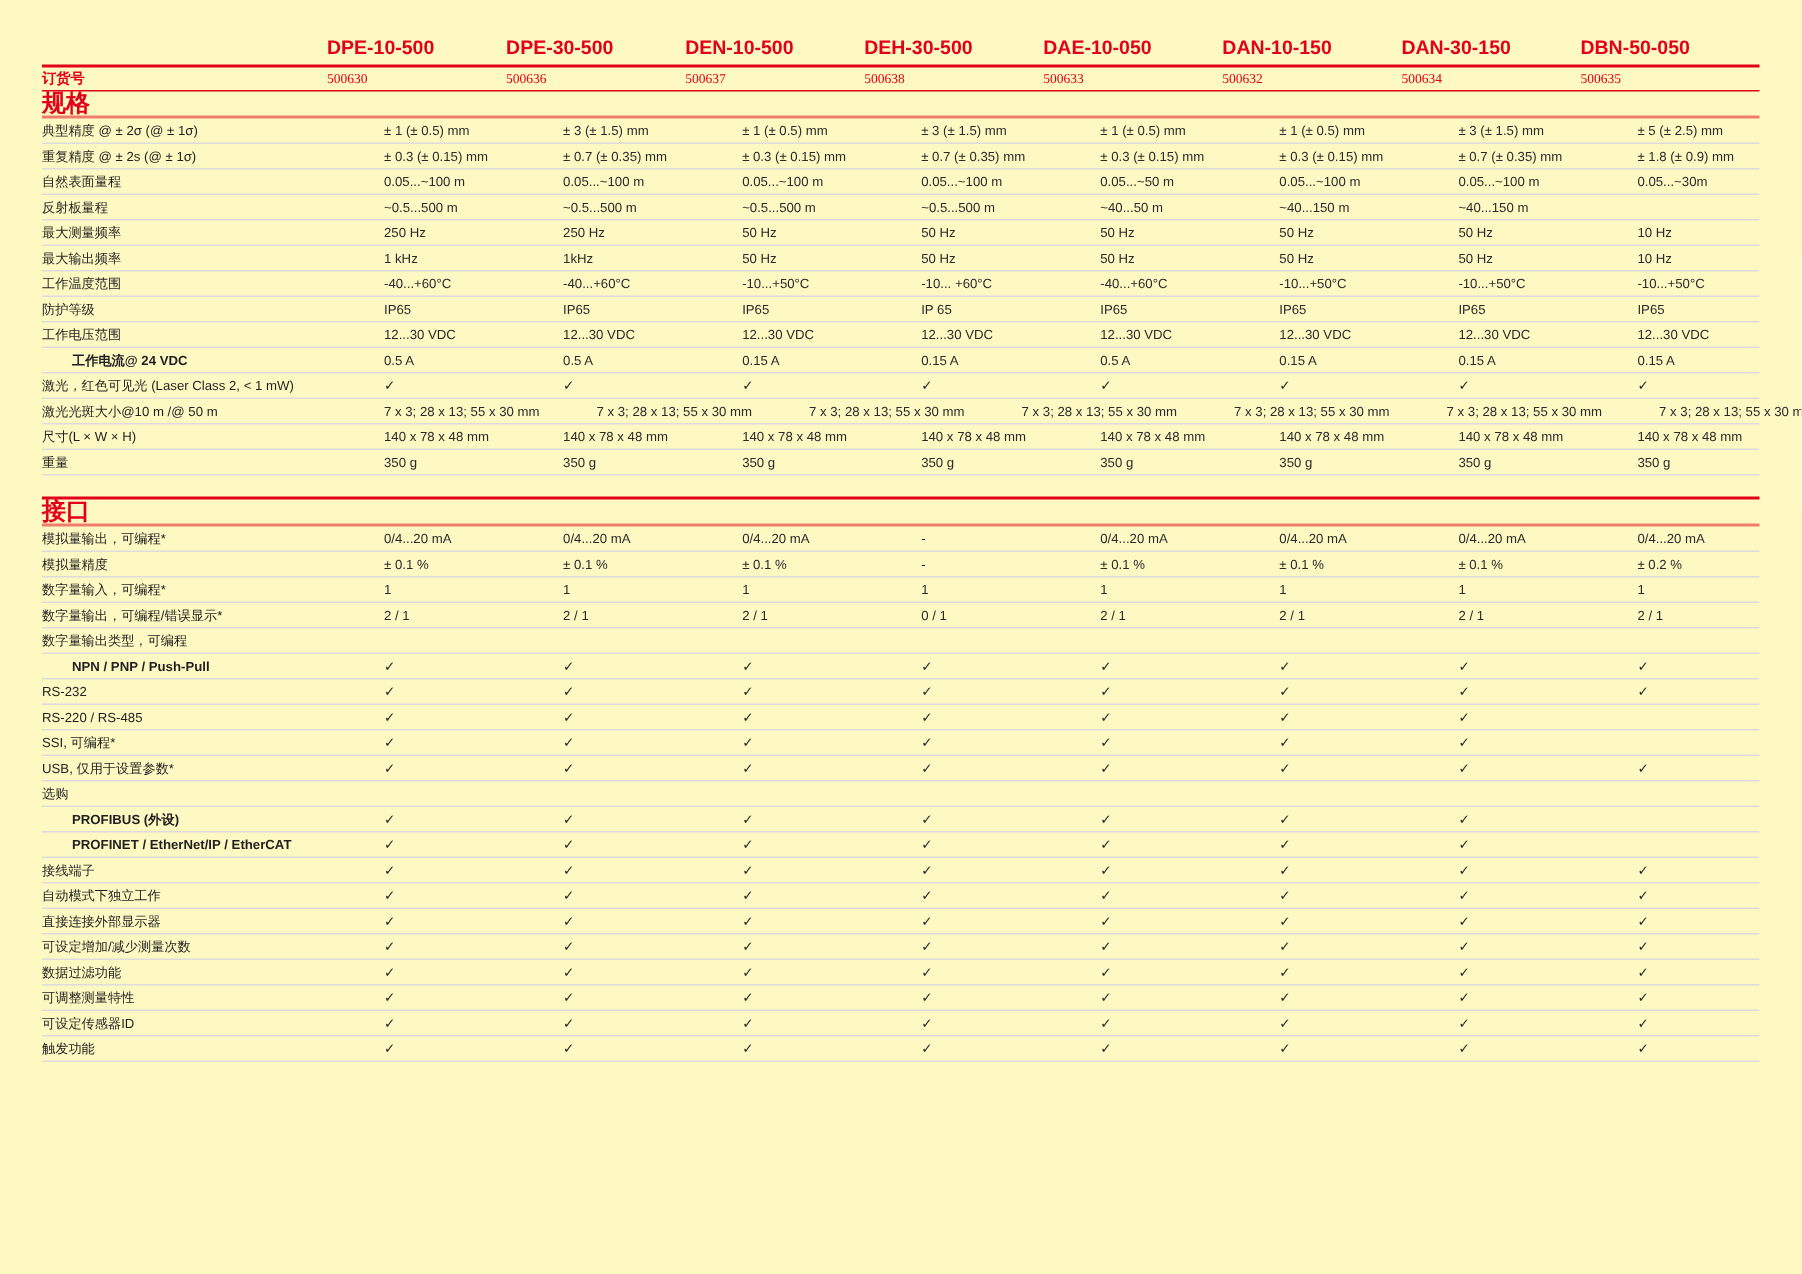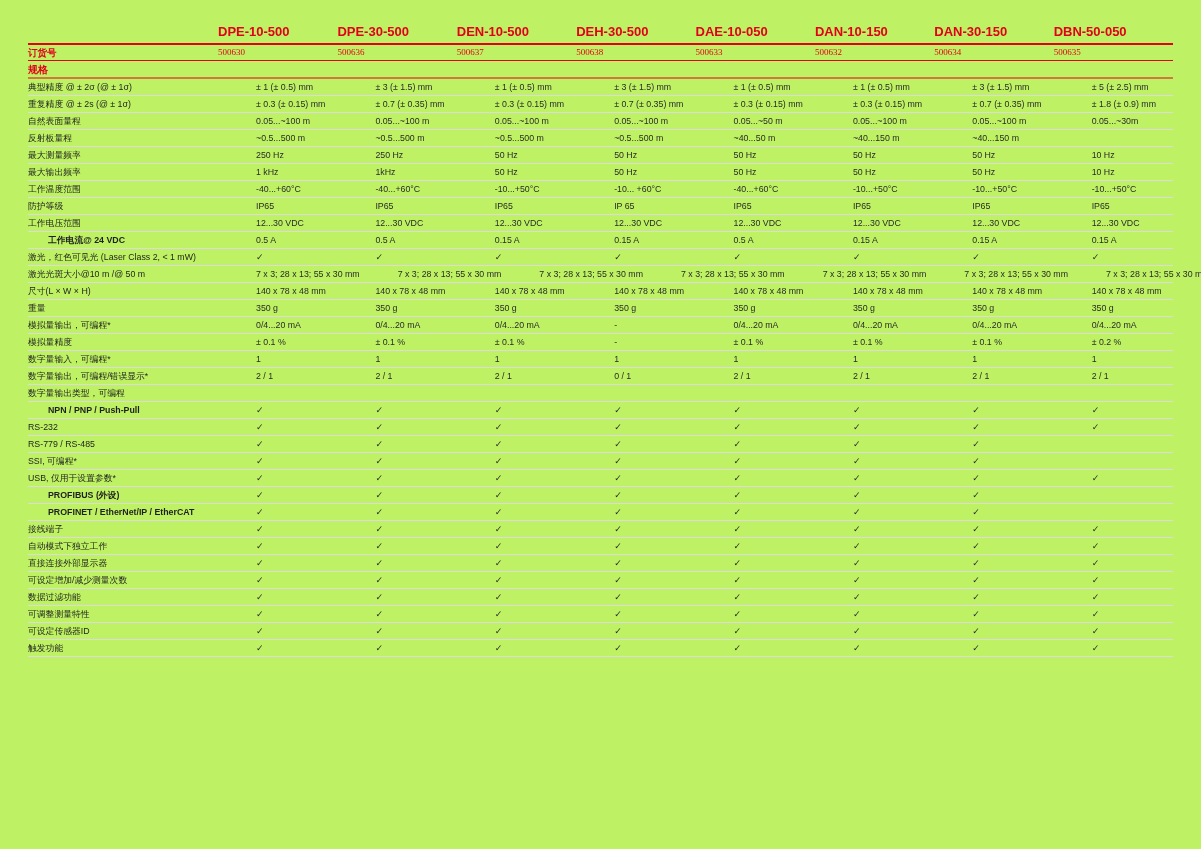--- a/index.html
+++ b/index.html
@@ -2,39 +2,39 @@
 <html><head>
 <meta charset="utf-8">
 <style>
   html,body{margin:0;padding:0;background:#ffffff;}
   body{
     width:1201px;height:849px;
     font-family:"Liberation Sans","DejaVu Sans",sans-serif;
     color:#262626;
     -webkit-font-smoothing:antialiased;
   }
-  .page{position:relative;width:1201px;height:849px;overflow:hidden;background:#bef264;}
+  .page{position:relative;width:1201px;height:849px;overflow:hidden;background:#fef9c3;}
   .spec-table{position:absolute;left:28px;top:24px;width:1145px;}
 
   .row{display:grid;grid-template-columns:190px repeat(8,1fr);align-items:center;}
   .cell{white-space:nowrap;overflow:visible;}
 
   
   .header-row{border-bottom:2px solid #e2001a;padding-bottom:4px;align-items:end;}
   .header-row .cell{font-size:13px;font-weight:bold;color:#e2001a;}
 
   
   .order-row{height:15px;line-height:15px;border-bottom:1px solid #e2001a;}
   .order-row .label{color:#e2001a;font-weight:bold;font-size:9.5px;}
   .order-row .value{color:#e2001a;font-size:9px;font-family:Liberation Serif, serif;}
 
   
   .section-title-row{height:16px;line-height:17px;border-bottom:2px solid rgba(226,0,26,.5);}
   .section.gapped .section-title-row{border-top:2px solid #e2001a;margin-top:14px;}
-  .section-title{color:#e2001a;font-weight:bold;font-size:10px;}
+  .section-title{color:#e2001a;font-weight:bold;font-size:16px;}
 
   
   .spec-row{height:16px;line-height:16px;border-bottom:1px solid #dcdcdc;font-size:8.8px;gap:38px;}
   .spec-row .label{color:#1f1f1f;}
   .spec-row .label.indent{padding-left:20px;font-weight:bold;}
   .spec-row .value{color:#2a2a2a;}
   .check{font-size:9px;color:#1f1f1f;}
 </style>
 </head>
 <body>
@@ -217,20 +217,23 @@
             <div class="cell value">350 g</div>
             <div class="cell value">350 g</div>
             <div class="cell value">350 g</div>
             <div class="cell value">350 g</div>
             <div class="cell value">350 g</div>
             <div class="cell value">350 g</div>
             <div class="cell value">350 g</div>
           </div>
         </div>
         <div class="section gapped">
+          <div class="row section-title-row">
+            <div class="cell section-title">接口</div>
+          </div>
           <div class="row spec-row">
             <div class="cell label">模拟量输出，可编程*</div>
             <div class="cell value">0/4...20 mA</div>
             <div class="cell value">0/4...20 mA</div>
             <div class="cell value">0/4...20 mA</div>
             <div class="cell value">-</div>
             <div class="cell value">0/4...20 mA</div>
             <div class="cell value">0/4...20 mA</div>
             <div class="cell value">0/4...20 mA</div>
             <div class="cell value">0/4...20 mA</div>
@@ -295,21 +298,21 @@
             <div class="cell value check">✓</div>
             <div class="cell value check">✓</div>
             <div class="cell value check">✓</div>
             <div class="cell value check">✓</div>
             <div class="cell value check">✓</div>
             <div class="cell value check">✓</div>
             <div class="cell value check">✓</div>
             <div class="cell value check">✓</div>
           </div>
           <div class="row spec-row">
-            <div class="cell label">RS-779 / RS-485</div>
+            <div class="cell label">RS-220 / RS-485</div>
             <div class="cell value check">✓</div>
             <div class="cell value check">✓</div>
             <div class="cell value check">✓</div>
             <div class="cell value check">✓</div>
             <div class="cell value check">✓</div>
             <div class="cell value check">✓</div>
             <div class="cell value check">✓</div>
             <div class="cell value"></div>
           </div>
           <div class="row spec-row">
@@ -326,20 +329,31 @@
           <div class="row spec-row">
             <div class="cell label">USB, 仅用于设置参数*</div>
             <div class="cell value check">✓</div>
             <div class="cell value check">✓</div>
             <div class="cell value check">✓</div>
             <div class="cell value check">✓</div>
             <div class="cell value check">✓</div>
             <div class="cell value check">✓</div>
             <div class="cell value check">✓</div>
             <div class="cell value check">✓</div>
+          </div>
+          <div class="row spec-row">
+            <div class="cell label subheader">选购</div>
+            <div class="cell value"></div>
+            <div class="cell value"></div>
+            <div class="cell value"></div>
+            <div class="cell value"></div>
+            <div class="cell value"></div>
+            <div class="cell value"></div>
+            <div class="cell value"></div>
+            <div class="cell value"></div>
           </div>
           <div class="row spec-row">
             <div class="cell label indent">PROFIBUS (外设)</div>
             <div class="cell value check">✓</div>
             <div class="cell value check">✓</div>
             <div class="cell value check">✓</div>
             <div class="cell value check">✓</div>
             <div class="cell value check">✓</div>
             <div class="cell value check">✓</div>
             <div class="cell value check">✓</div>

